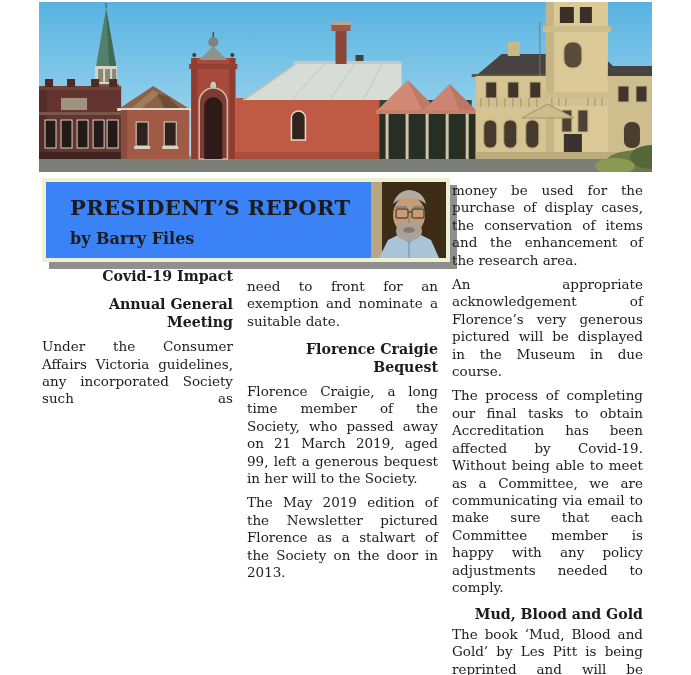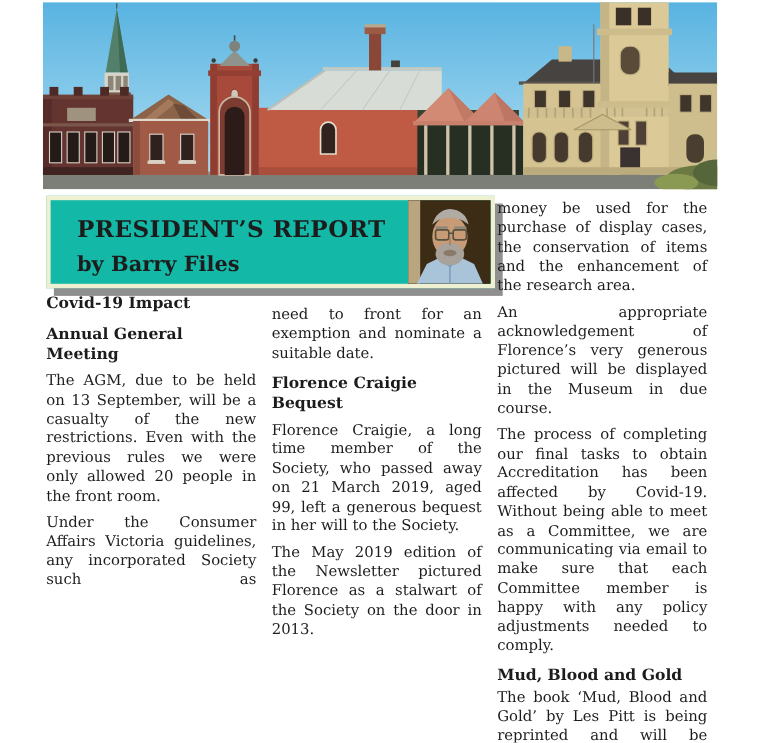--- a/index.html
+++ b/index.html
@@ -3,33 +3,33 @@
 <meta charset="utf-8">
 <style>
   html,body{margin:0;padding:0;}
   body{
     width:691px;height:675px;background:#ffffff;position:relative;overflow:hidden;
     font-family:"DejaVu Serif","Liberation Serif",serif;color:#1c1c1c;
   }
   .banner{position:absolute;left:39px;top:2px;width:613px;height:170px;display:block;}
   .header-box{
     position:absolute;left:42px;top:178px;width:400px;height:76px;
-    background:#14b8a6;border:4px solid #eef0d2;box-shadow:7px 7px 0 #8f8f8f;
+    background:#3b82f6;border:4px solid #eef0d2;box-shadow:7px 7px 0 #8f8f8f;
   }
   .header-title{margin:13px 0 0 24px;font-size:21px;font-weight:bold;letter-spacing:.4px;}
-  .header-byline{margin:9px 0 0 24px;font-size:19px;font-weight:bold;}
+  .header-byline{margin:9px 0 0 24px;font-size:16px;font-weight:bold;}
   .portrait{position:absolute;right:0;top:0;width:75px;height:76px;display:block;}
   .col{
     position:absolute;width:191px;font-size:13.5px;line-height:17.4px;
     text-align:justify;hyphens:auto;-webkit-hyphens:auto;
   }
   #col1{left:42px;top:268px;}
   #col2{left:247px;top:278px;}
   #col3{left:452px;top:182px;}
-  .col h3{font-size:14.2px;text-align:left;margin:11px 0 7px;font-weight:bold;}
+  .col h3{font-size:14.2px;text-align:right;margin:11px 0 7px;font-weight:bold;}
   .col h3.first{margin-top:0;}
   .col h3.tight{margin:10px 0 2px;}
   .col p{margin:0 0 7px;}
   .col p.cont{text-align-last:justify;}
 </style>
 </head>
 <body>
 
 <svg class="banner" viewBox="0 0 612 170" preserveAspectRatio="none">
   <defs>
@@ -209,21 +209,20 @@
     <line x1="37" y1="30" x2="41" y2="30" stroke="#57513f" stroke-width="1.5"></line>
     <line x1="25" y1="25" x2="36" y2="25" stroke="#8a8478" stroke-width="2"></line>
     <line x1="42" y1="25" x2="53" y2="25" stroke="#8a8478" stroke-width="2"></line>
     <line x1="38" y1="34" x2="38" y2="41" stroke="#a8805e" stroke-width="1.5"></line>
   </svg>
 </div>
 
 <div class="col" id="col1">
   <h3 class="first">Covid-19 Impact</h3>
   <h3>Annual General Meeting</h3>
-  <p>The AGM, due to be held on 13 September, will be a casualty of the new restrictions. Even with the previous rules we were only allowed 20 people in the front room.</p>
   <p class="cont">Under the Consumer Affairs Victoria guidelines, any incorporated Society such as</p>
 </div>
 
 <div class="col" id="col2">
   <p>need to front for an exemption and nominate a suitable date.</p>
   <h3>Florence Craigie Bequest</h3>
   <p>Florence Craigie, a long time member of the Society, who passed away on 21 March 2019, aged 99, left a generous bequest in her will to the Society.</p>
   <p>The May 2019 edition of the Newsletter pictured Florence as a stalwart of the Society on the door in 2013.</p>
 
 </div>

